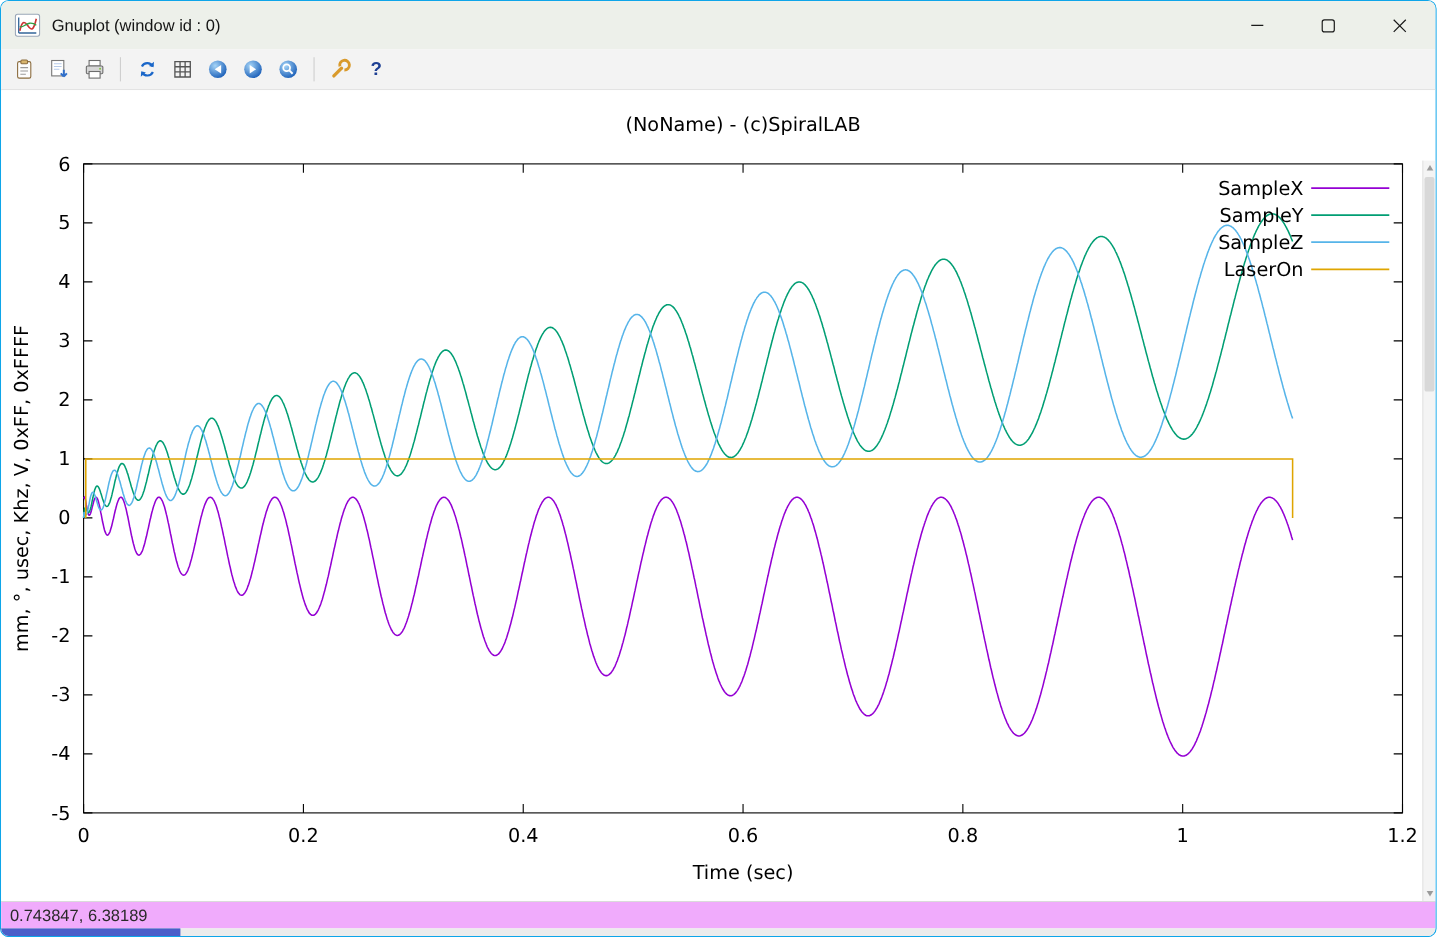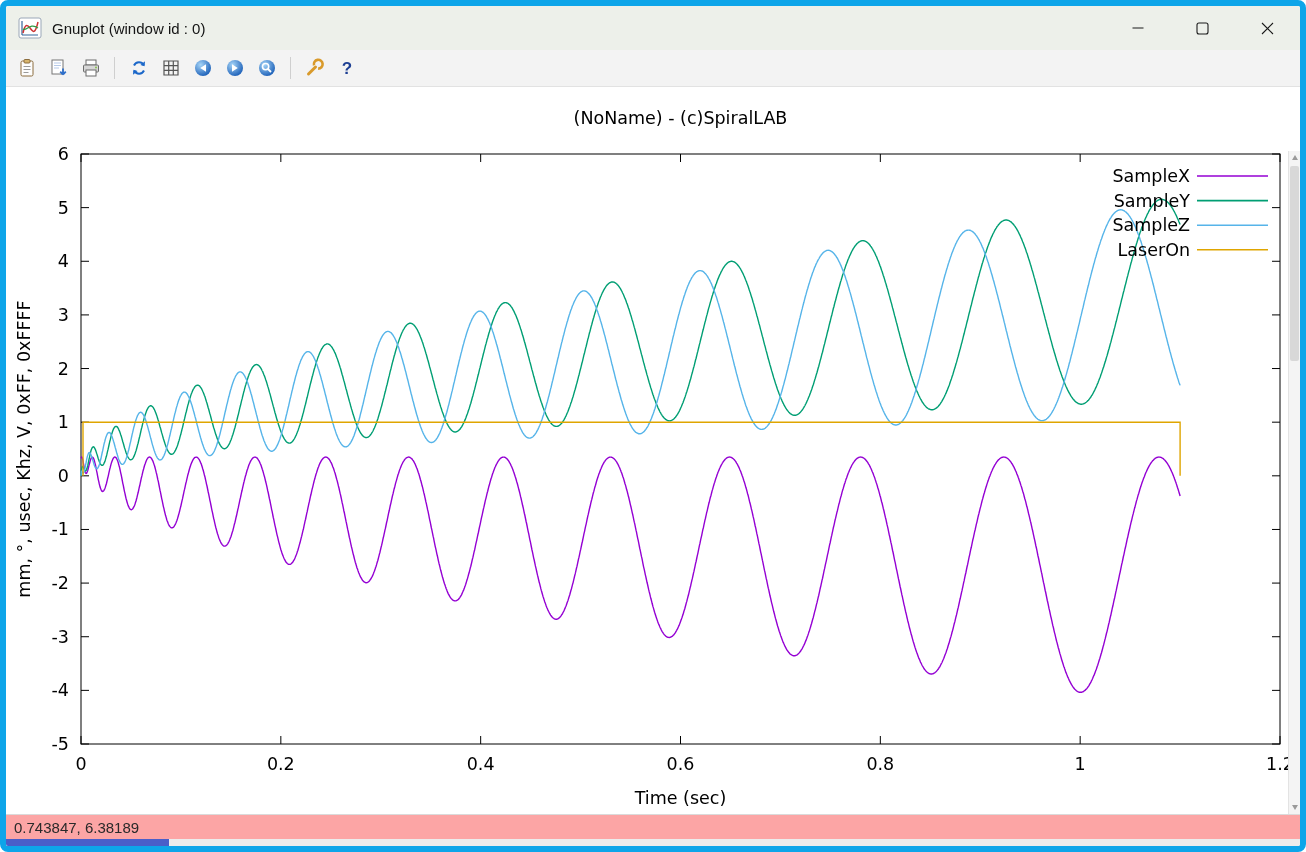--- a/index.html
+++ b/index.html
@@ -1,19 +1,19 @@
 <!DOCTYPE html>
 <html><head>
 <meta charset="utf-8">
 <style>
   * { box-sizing: border-box; margin: 0; padding: 0; }
   html, body { width: 1306px; height: 852px; overflow: hidden; background: #ffffff;
                font-family: "Liberation Sans", sans-serif; }
   .window { position: absolute; inset: 0; width: 1306px; height: 852px;
-            border: 6px solid #0ea5e9; border-radius: 8px; overflow: hidden;
+            border: 1px solid #0ea5e9; border-radius: 8px; overflow: hidden;
             background: #ffffff; display: flex; flex-direction: column; }
   
   .titlebar { height: 44px; flex: 0 0 auto; background: #edf0ea;
               display: flex; align-items: center; }
   .app-icon { width: 24px; height: 24px; margin: 0 10px 0 12px; flex: 0 0 auto; }
   .title-text { font-size: 15px; color: #141414; }
   .win-controls { margin-left: auto; display: flex; height: 100%; }
   .ctrl-btn { width: 65px; height: 100%; display: flex; align-items: center;
               justify-content: center; cursor: default; }
   
@@ -33,21 +33,21 @@
              height: 13px; display: flex; align-items: center; justify-content: center; }
   .vscroll .arrow-up { top: 0; }
   .vscroll .arrow-down { bottom: 0; }
   .tri-up { width: 0; height: 0; border-left: 3.5px solid transparent;
             border-right: 3.5px solid transparent; border-bottom: 5px solid #9a9a9a; }
   .tri-down { width: 0; height: 0; border-left: 3.5px solid transparent;
               border-right: 3.5px solid transparent; border-top: 5px solid #9a9a9a; }
   .vthumb { position: absolute; left: 1px; right: 1px; top: 15px; height: 195px;
             background: #d8d8d8; border-radius: 2px; }
   
-  .statusbar { height: 25px; flex: 0 0 auto; background: #fca5a5;
+  .statusbar { height: 25px; flex: 0 0 auto; background: #f0abfc;
                border-top: 1px solid #dadada; display: flex; align-items: center;
                padding-left: 8px; font-size: 15px; color: #2a2a2a; }
   
   .hscroll { height: 7px; flex: 0 0 auto; background: #ececec; position: relative; }
   .hthumb { position: absolute; left: 0; top: 0; height: 100%; width: 163px;
             background: #4a5ec9; }
 </style>
 </head>
 <body>
 

